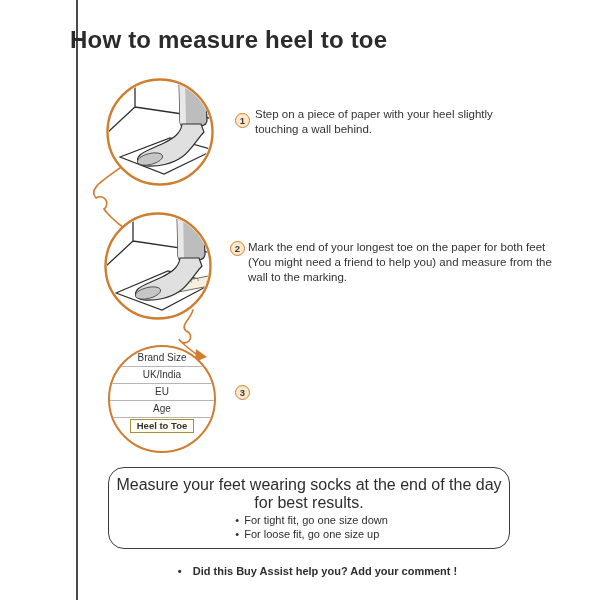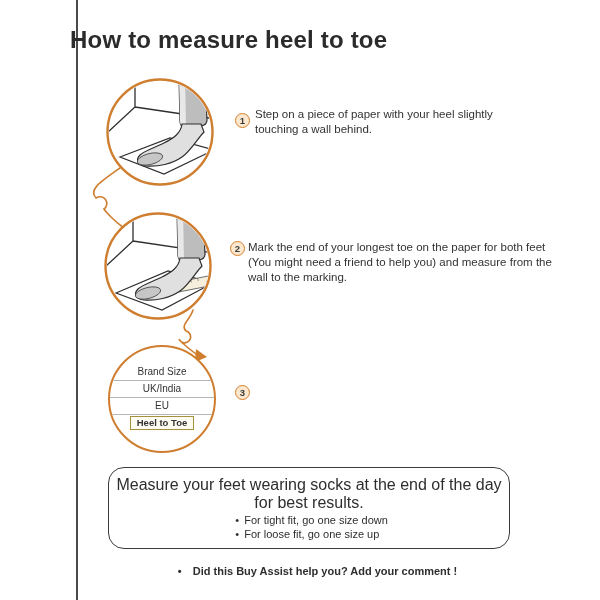--- a/index.html
+++ b/index.html
@@ -22,21 +22,21 @@
     box-sizing:border-box;}
   
   .step-text{font-size:11.5px;line-height:15px;color:#333;}
   #step1-text{left:255px;top:107px;width:272px;}
   #step2-text{left:248px;top:240px;width:322px;}
   #step3-text{left:253px;top:384px;width:238px;}
   
   #size-chart-circle{left:108px;top:345px;width:108px;height:108px;
     border:2.4px solid #cf7d2e;border-radius:50%;background:#fff;
     box-sizing:border-box;overflow:hidden;}
-  #size-chart{position:absolute;left:0;top:17px;width:100%;}
+  #size-chart{position:absolute;left:0;top:3px;width:100%;}
   .chart-row{height:16px;line-height:16px;text-align:center;font-size:10px;color:#333;}
   .chart-row + .chart-row{border-top:1px solid #b5b5b5;}
   .hl-box{display:inline-block;border:1.6px solid #a5903c;background:#fffdf2;
     padding:0 6px;height:12px;line-height:12px;margin-top:1px;font-weight:bold;font-size:9.5px;}
   
   #tip-box{left:108px;top:467px;width:402px;height:82px;
     border:1.6px solid #3c3c3c;border-radius:16px;box-sizing:border-box;
     text-align:center;padding-top:6px;}
   #tip-title{font-size:11.5px;font-weight:bold;color:#2e2e2e;}
   .tip-line{font-size:16px;color:#2e2e2e;margin-top:2px;}
@@ -99,20 +99,21 @@
       <path d="M78,48 C77,57 70,62 60,67 C50,72 40,75 36,79 C31,84 34,89 42,90 C54,91 68,88 78,81 C86,76 94,62 100,56 L97,48 Z" fill="#e0e0e0" stroke="#2e2e2e" stroke-width="1.2"></path>
       <ellipse cx="46" cy="83" rx="13" ry="5.5" transform="rotate(-14 46 83)" fill="#c6c6c6" stroke="#2e2e2e" stroke-width="0.7"></ellipse>
     </g>
   </svg>
 
   <div class="abs" id="size-chart-circle">
     <div id="size-chart">
       <div class="chart-row">Brand Size</div>
       <div class="chart-row">UK/India</div>
       <div class="chart-row">EU</div>
+      <div class="chart-row">Age</div>
       <div class="chart-row">
         <span class="hl-box">Heel to Toe</span>
       </div>
     </div>
   </div>
 
   <div class="abs badge" style="left:235px;top:113px">1</div>
   <div class="abs badge" style="left:230px;top:241px">2</div>
   <div class="abs badge" style="left:235px;top:385px">3</div>
 

